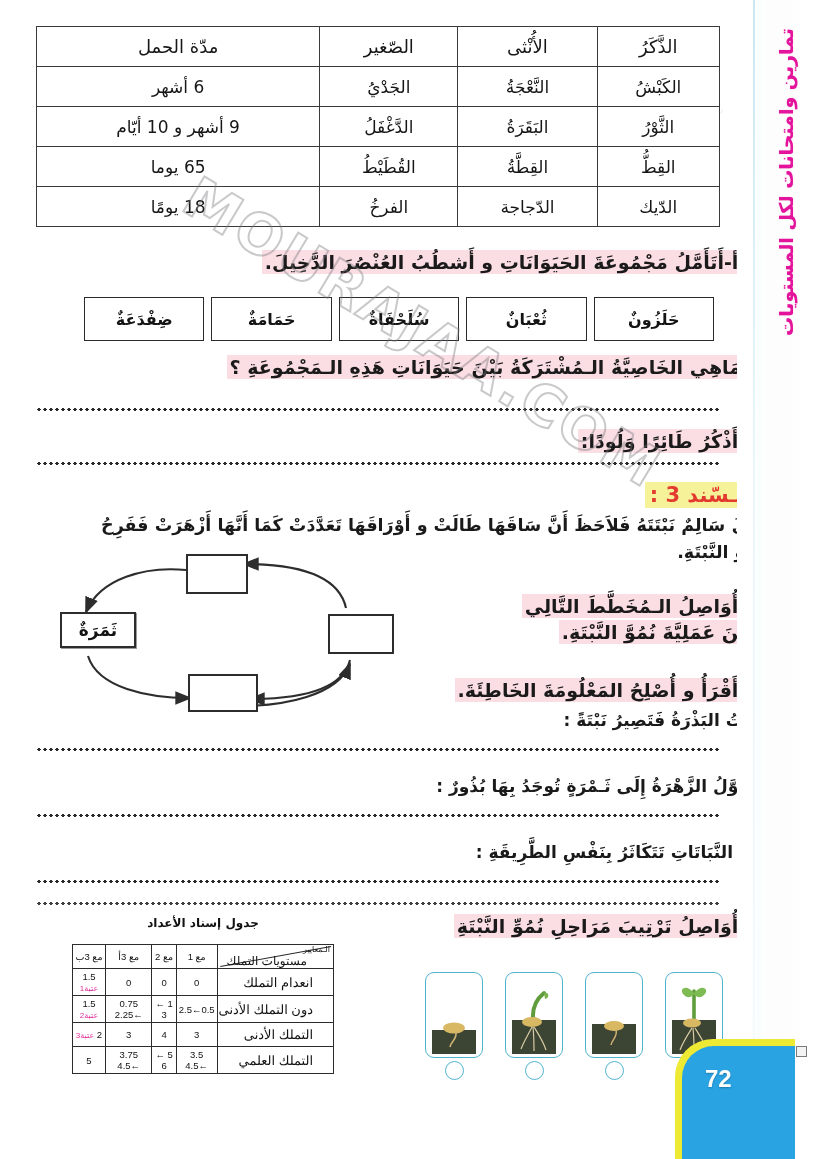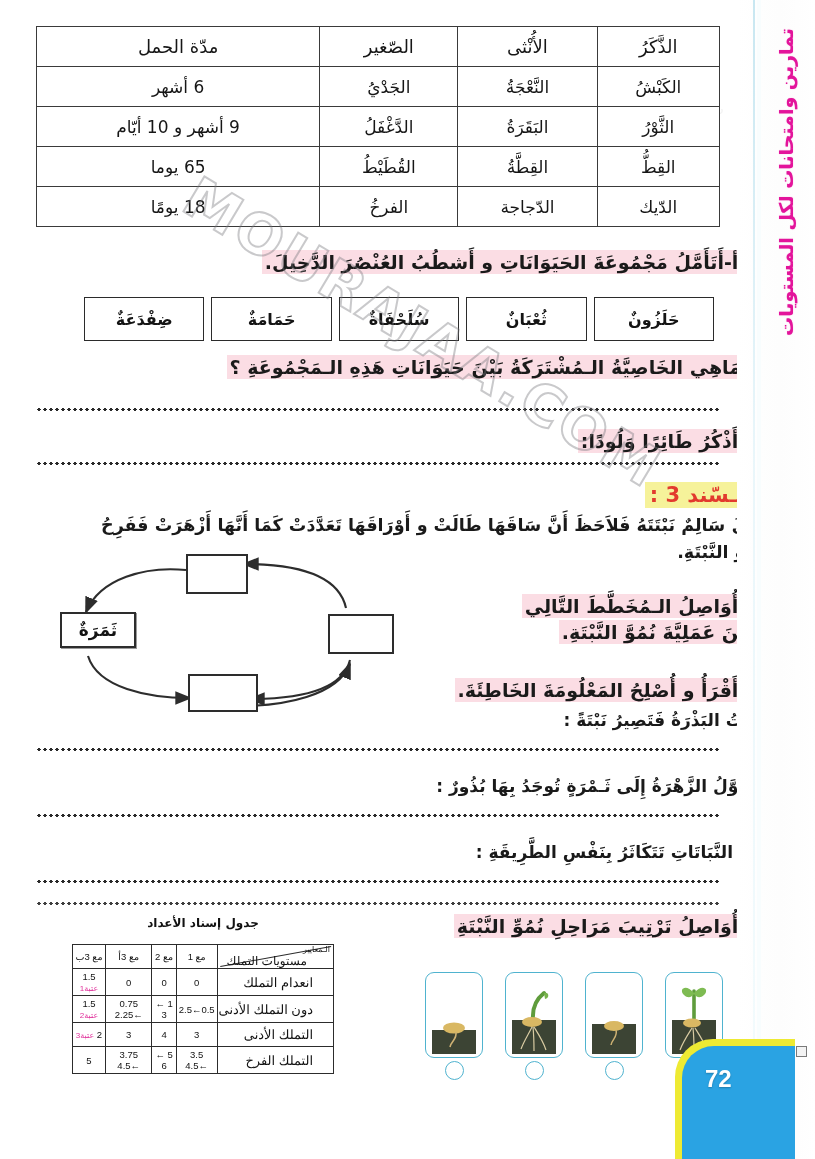--- a/index.html
+++ b/index.html
@@ -441,21 +441,21 @@
           <td class="rowlab">التملك الأدنى</td>
           <td>3</td>
           <td>4</td>
           <td>3</td>
           <td>
             <span>2</span>
             <span class="thr">عتبة3</span>
           </td>
         </tr>
         <tr>
-          <td class="rowlab">التملك الفرخ</td>
+          <td class="rowlab">التملك العلمي</td>
           <td>3.5 ←4.5</td>
           <td>5 ← 6</td>
           <td>3.75 ←4.5</td>
           <td>5</td>
         </tr>
       </tbody>
     </table>
   </div>
 
   <div id="sidebar">

